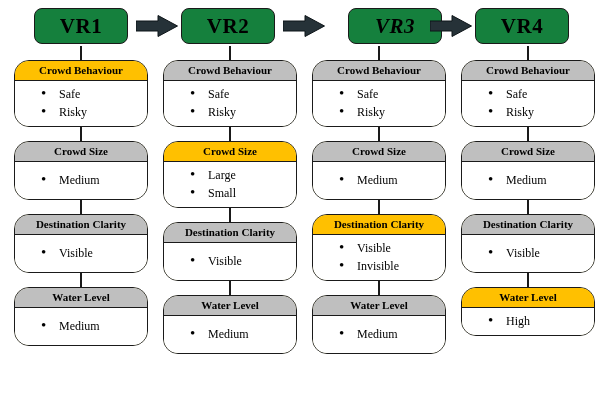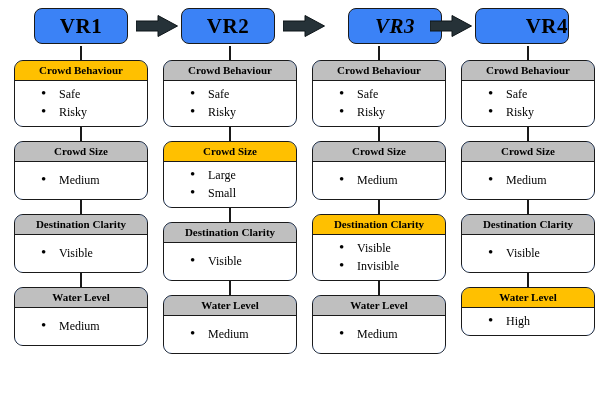--- a/index.html
+++ b/index.html
@@ -28,36 +28,36 @@
     width: 600px;
     height: 38px;
   }
 
   .vr-box {
     position: absolute;
     top: 0;
     width: 94px;
     height: 36px;
     box-sizing: border-box;
-    background: #3b82f6;
+    background: #15803d;
     border: 1.6px solid #1a1a1a;
     border-radius: 8px;
     display: flex;
     align-items: center;
     justify-content: center;
     font-weight: bold;
     font-size: 21px;
     letter-spacing: 0.5px;
     color: #000000;
   }
 
   .vr-box.c0 { left: 34px; }
   .vr-box.c1 { left: 181px; }
   .vr-box.c2 { left: 348px; font-style: italic; }
-  .vr-box.c3 { left: 475px; justify-content: flex-end; }
+  .vr-box.c3 { left: 475px; }
 
   .arrow {
     position: absolute;
     top: 7px;
     width: 42px;
     height: 22px;
   }
   .arrow.a0 { left: 136px; }
   .arrow.a1 { left: 283px; }
   .arrow.a2 { left: 430px; }
@@ -90,23 +90,23 @@
     height: 14px;
     margin: 0 auto;
     background: #1a1a1a;
   }
 
   
   .card {
     position: relative;
     box-sizing: border-box;
     width: 134px;
-    background: #3b82f6;
+    background: #fef9c3;
     border: 1.6px solid #1a1a1a;
-    border-radius: 9px;
+    border-radius: 15px;
     overflow: hidden;
   }
 
   .card-header {
     box-sizing: border-box;
     width: 100%;
     height: 20px;
     line-height: 19px;
     text-align: center;
     font-weight: bold;

